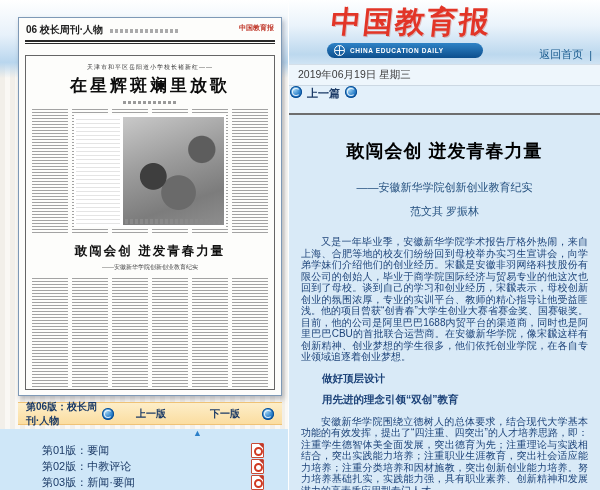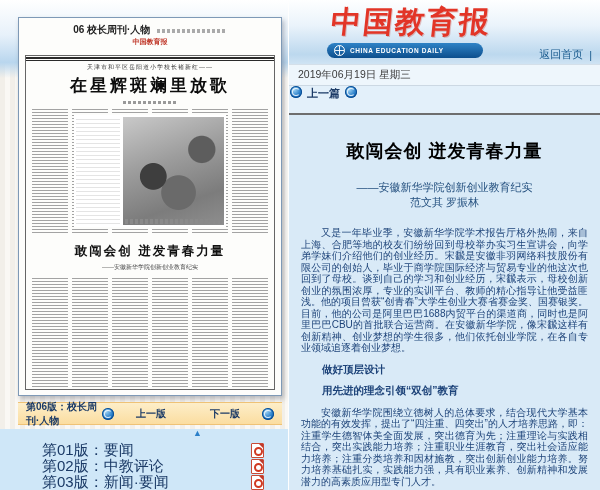--- a/index.html
+++ b/index.html
@@ -7,21 +7,21 @@
   .app{display:flex;width:600px;height:490px;background:#e9e6df;}
 
   
   .left{width:288px;position:relative;flex:none;
         background:repeating-linear-gradient(90deg,#f2efe9 0 5px,#faf8f4 5px 10px);}
   .left-topglow{position:absolute;left:0;top:0;right:0;height:78px;
         background:linear-gradient(#ffffff 0%,#e7f1fa 45%,#b9d6ee 80%,rgba(255,255,255,0) 100%);}
 
   .paper{position:absolute;left:18px;top:17px;width:264px;height:379px;background:#fdfdfb;
          border:1px solid #7e99b6;box-shadow:2px 3px 5px rgba(60,70,90,.35);box-sizing:border-box;cursor:pointer;}
-  .masthead{display:flex;align-items:center;justify-content:space-between;padding:5px 7px 9px;flex-direction:column;}
+  .masthead{display:flex;align-items:flex-start;justify-content:space-between;padding:5px 7px 2px;}
   .mh-left{font-size:9px;color:#222;white-space:nowrap;}
   .mh-left b{font-size:10px;}
   .mh-dots{display:inline-block;width:70px;height:4px;margin-left:4px;
            background:repeating-linear-gradient(90deg,#aaa 0 3px,transparent 3px 5px);}
   .mh-logo{font-size:7px;color:#c0392b;font-weight:bold;white-space:nowrap;}
   .mh-rule{margin:1px 6px 0;border-top:2px solid #2a2a2a;border-bottom:1px solid #2a2a2a;height:1px;}
   .frame{position:absolute;left:6px;right:6px;top:37px;bottom:5px;border:1px solid #666;overflow:hidden;}
   .kicker{font-size:6px;color:#333;text-align:center;margin-top:7px;letter-spacing:1px;}
   .headline1{font-size:17px;font-weight:bold;color:#0c0c0c;text-align:center;letter-spacing:3px;margin-top:2px;}
   .byline-sim{width:54px;height:3px;margin:4px auto 0;
@@ -51,21 +51,21 @@
 
   .globe{width:12px;height:12px;border-radius:50%;flex:none;display:inline-block;position:relative;cursor:pointer;
        background:radial-gradient(circle at 35% 30%, #9fd4f5 0%, #2a7fc9 55%, #0a4d94 100%);
        box-shadow:inset 0 0 0 1px #0a4d94;}
   .globe::after{content:"";position:absolute;left:2px;top:2px;width:6px;height:6px;border:1px solid rgba(255,255,255,.85);
        border-right-color:transparent;border-radius:50%;}
 
   .page-list{position:absolute;left:0;top:429px;width:288px;height:61px;background:#cfe7f8;}
   .collapse-row{position:relative;height:13px;}
   .collapse-arrow{position:absolute;left:193px;top:-1px;font-size:9px;color:#2a7fc9;cursor:pointer;}
-  .prow{display:flex;align-items:center;height:16px;padding:0 24px 0 42px;font-size:15px;color:#1b3a66;}
+  .prow{display:flex;align-items:center;height:16px;padding:0 24px 0 42px;font-size:11px;color:#1b3a66;}
   .prow .plabel{flex:1;cursor:pointer;}
   .pdf{width:11px;height:13px;background:#fff;border:1px solid #c94a35;border-radius:1px;position:relative;cursor:pointer;flex:none;}
   .pdf::before{content:"";position:absolute;right:0;top:0;border:2.5px solid #c0392b;
        border-left-color:transparent;border-bottom-color:transparent;}
   .pdf::after{content:"";position:absolute;left:1.5px;top:3px;width:5px;height:5px;border:2px solid #d03a22;border-radius:50%;}
 
   
   .right{flex:1;position:relative;background:#d9eaf7;border-left:1px solid #fefefe;display:flex;flex-direction:column;}
   .r-header{height:64px;flex:none;position:relative;
        background:linear-gradient(#feffff 0%,#eaf3fb 40%,#bcd8ee 85%,#cfe3f3 100%);}
@@ -82,21 +82,21 @@
   .home-links{position:absolute;right:8px;top:47px;font-size:11px;color:#1a5b8e;display:flex;gap:6px;align-items:center;}
   .home-link{cursor:pointer;color:#1a5b8e;text-decoration:none;}
   .r-date{height:20px;flex:none;background:#eef6fc;border-top:1px solid #d4dfe9;border-bottom:1px solid #ccd8e3;
        display:flex;align-items:center;padding:0 9px;font-size:10.5px;color:#3a3a3a;}
   .r-nav{height:27px;flex:none;background:#e3f0fa;border-bottom:2px solid #6e6e6e;
        display:flex;align-items:flex-start;gap:5px;padding:0 1px;}
   .prev-article{font-size:11px;font-weight:bold;color:#1b3a66;cursor:pointer;}
   .r-article{flex:1;overflow:hidden;padding:24px 12px 0;}
   .a-title{text-align:center;font-size:18px;font-weight:bold;color:#000;letter-spacing:1px;}
   .a-sub{text-align:center;font-size:11px;color:#24507f;margin-top:17px;}
-  .a-auth{text-align:center;font-size:11px;color:#24507f;}
+  .a-auth{text-align:center;font-size:11px;color:#24507f;margin-top:9px;}
   .a-body{margin-top:17px;font-size:10px;line-height:11.5px;color:#1d4379;text-align:justify;}
   .a-body p{margin:0 0 7px;text-indent:2em;}
   .a-body .subh{font-weight:bold;font-size:10.5px;margin:10px 0;text-indent:2em;}
 </style>
 </head>
 <body>
 
 <div class="app">
 
   <div class="left">

